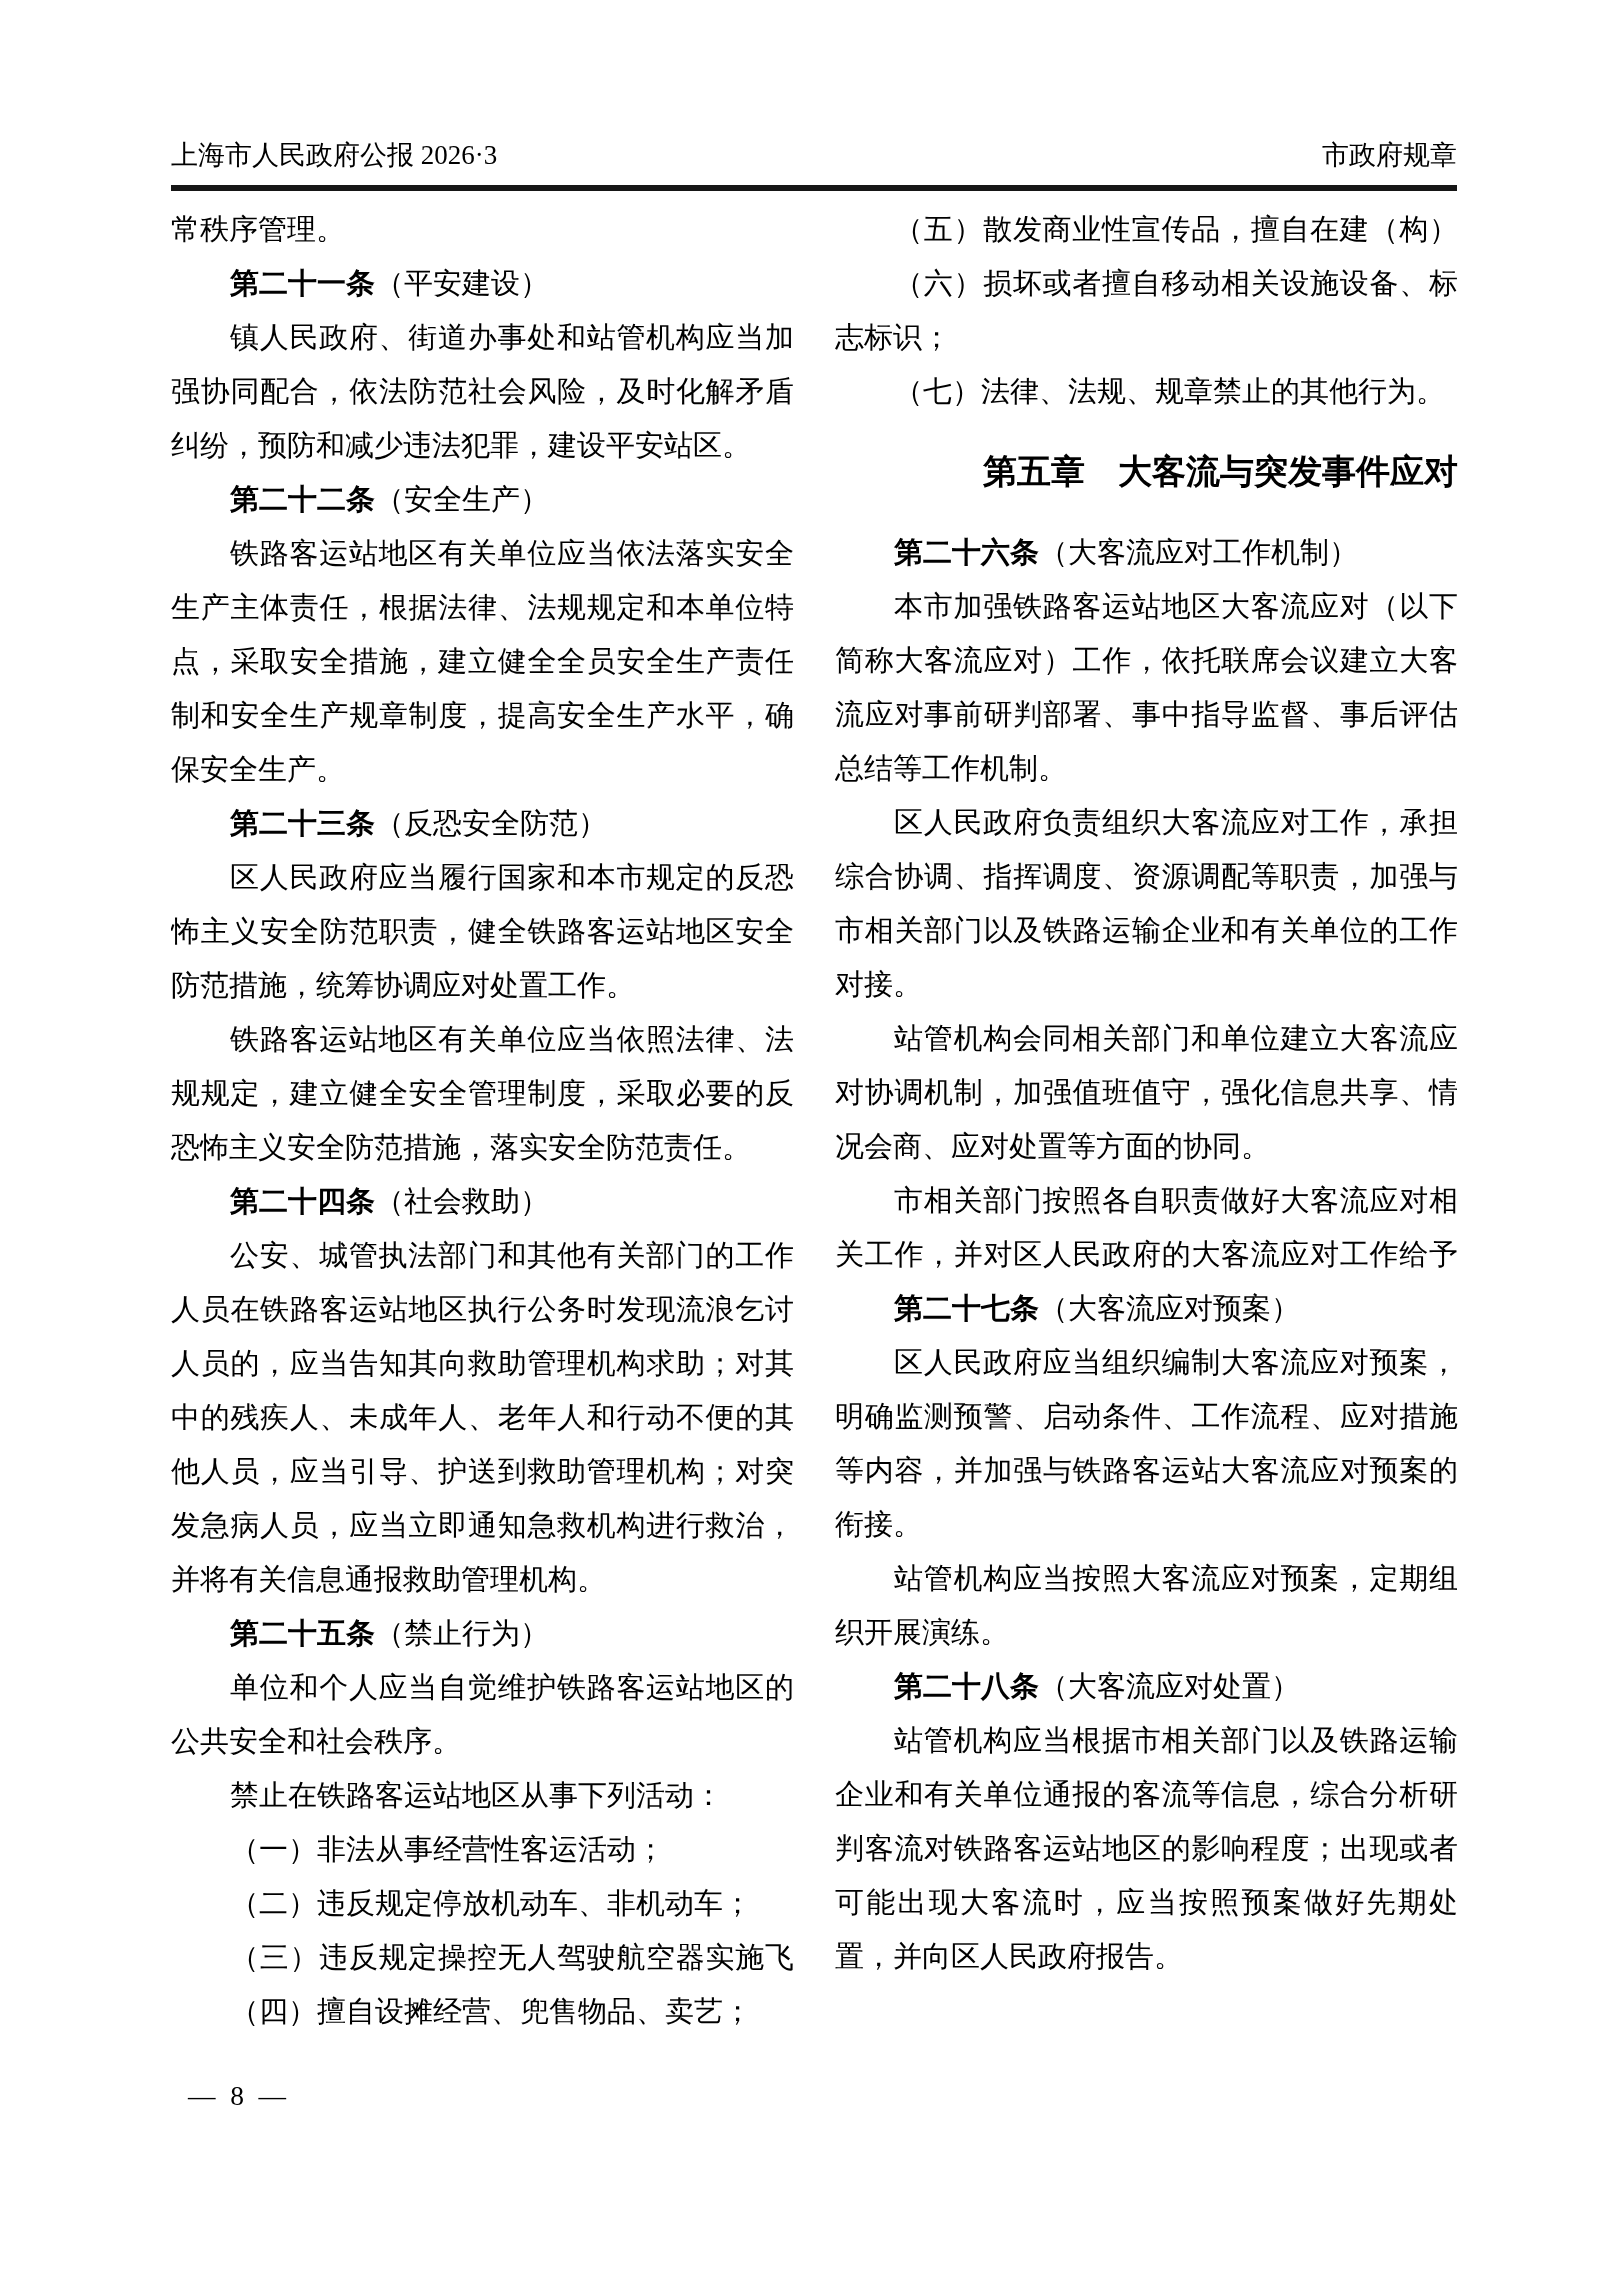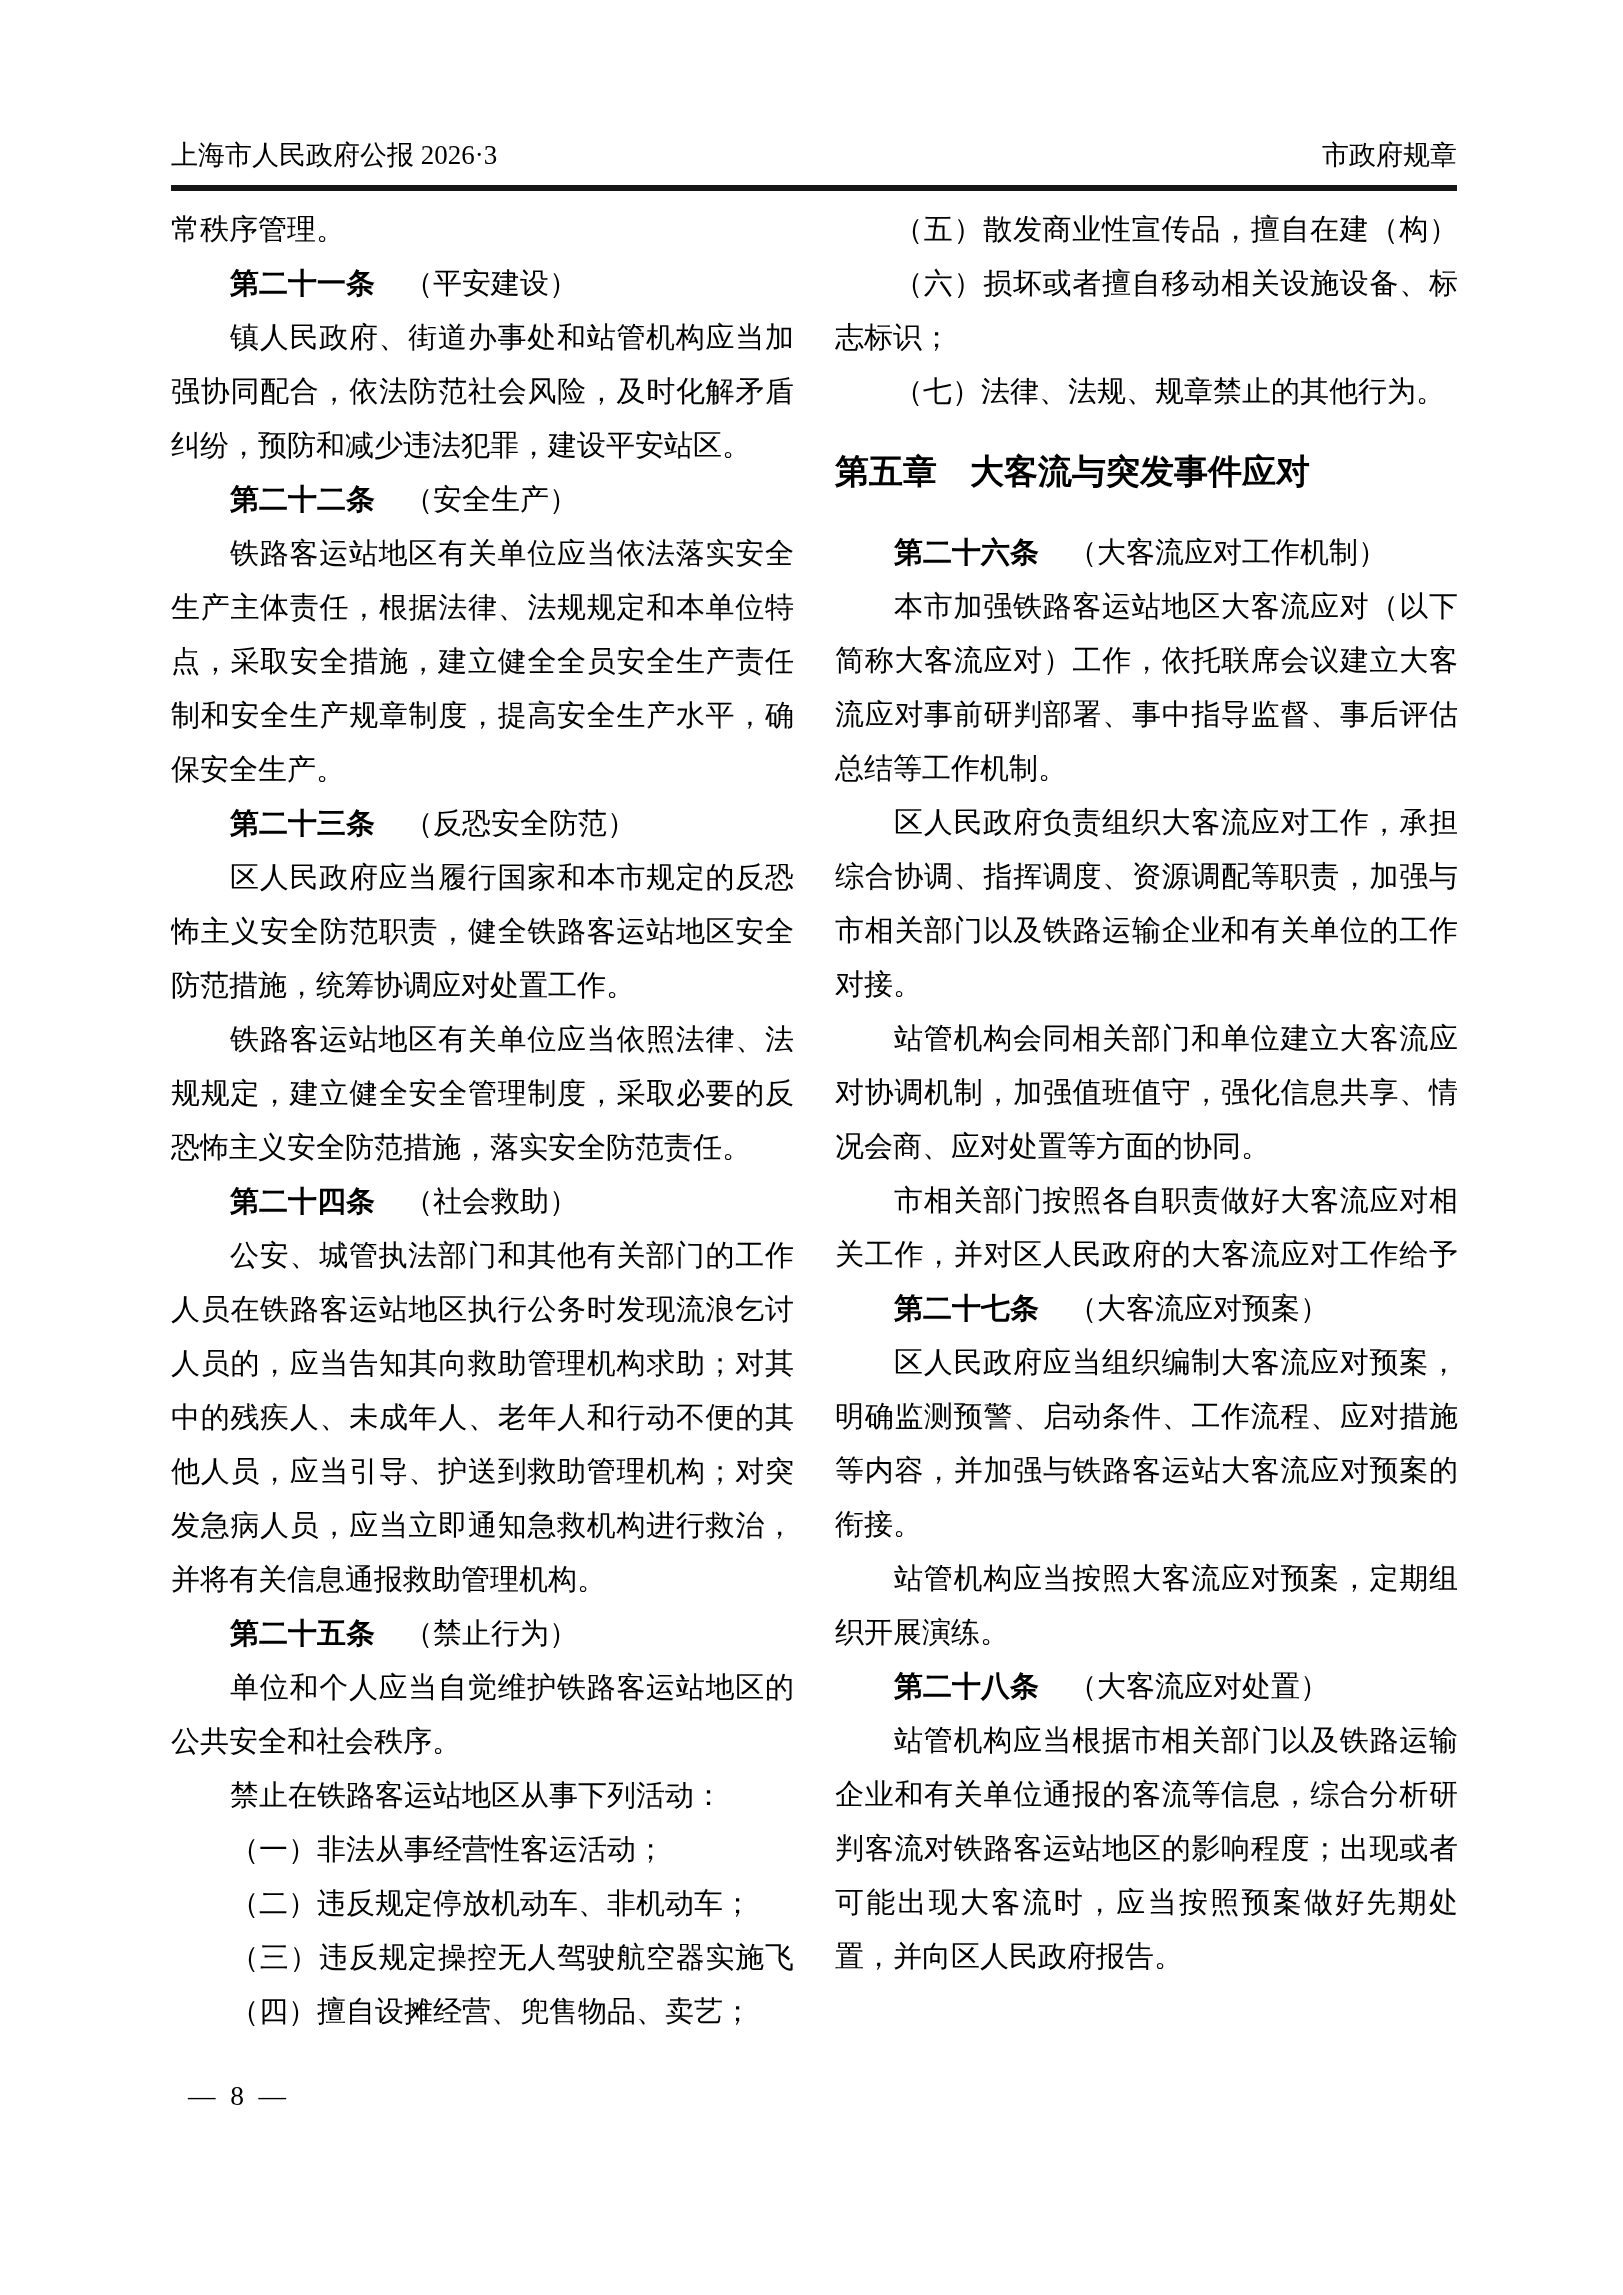--- a/index.html
+++ b/index.html
@@ -47,27 +47,27 @@
   .just{
     text-align:justify;
     text-align-last:justify;
   }
   .ind{padding-left:59px;}
   .art{padding-left:59px;}
   .art-num{
     font-weight:700;
     font-family:"Liberation Sans",sans-serif;
   }
-  .art-title{margin-left:29px;}
+  .art-title{}
   .chapter{
     height:107px;
     line-height:107px;
     font-size:34px;
     font-weight:700;
-    text-align:left;
+    text-align:right;
     overflow:hidden;
   }
   .ch-num{margin-right:33px;}
   .pagenum{
     position:absolute;
     left:188px;
     top:2080px;
     font-size:27.5px;
     letter-spacing:3.9px;
   }

